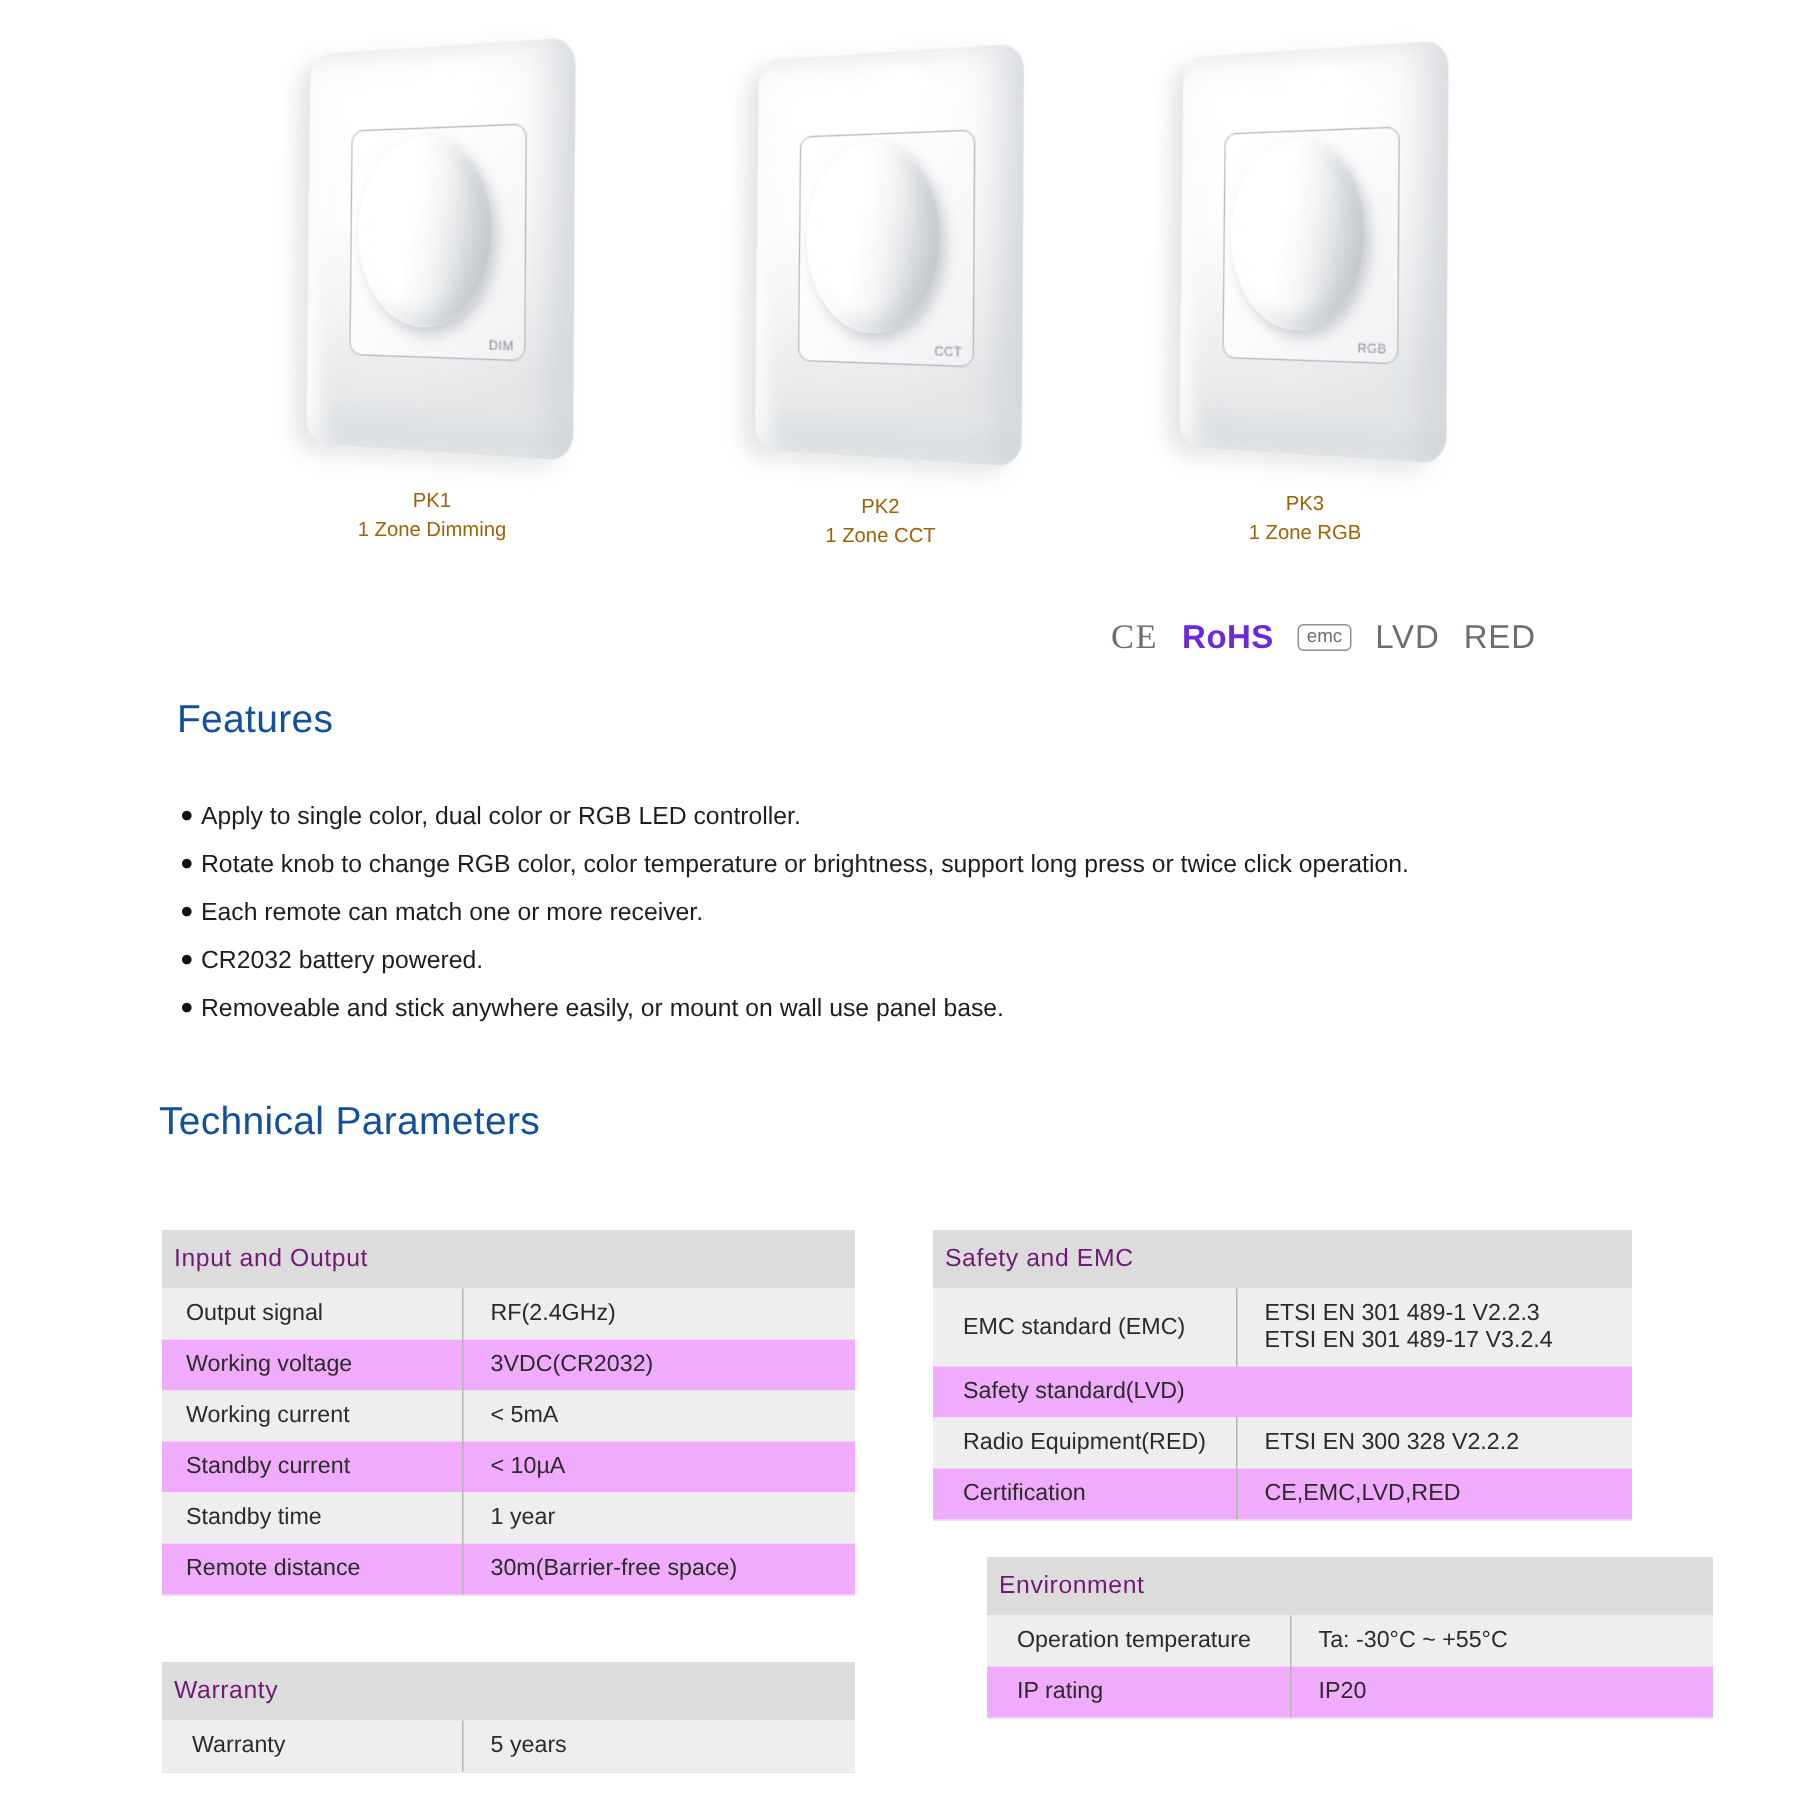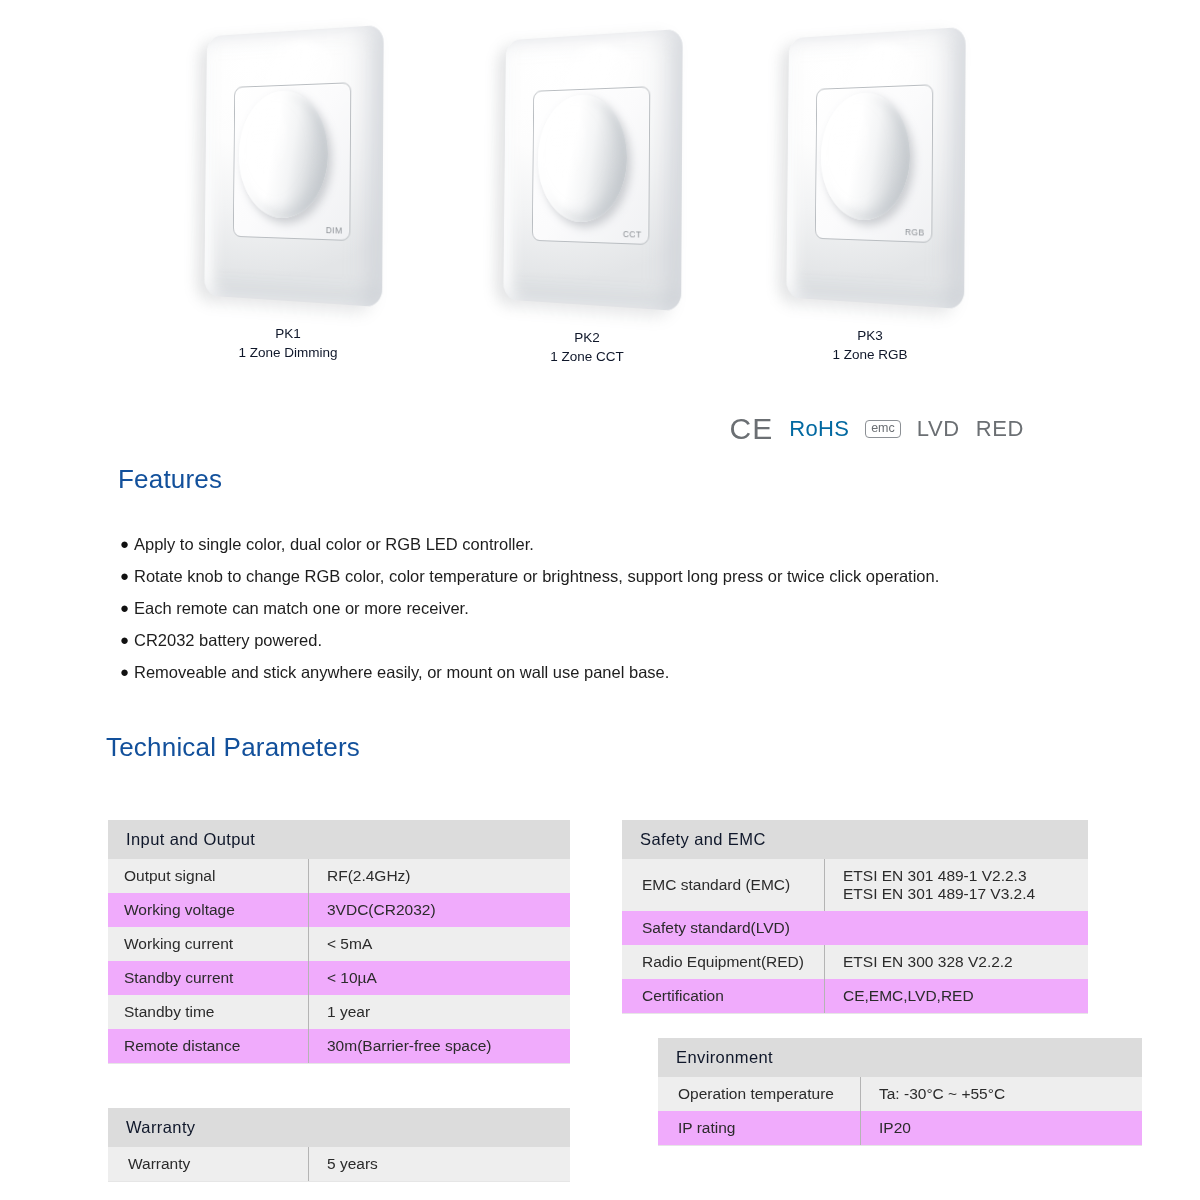--- a/index.html
+++ b/index.html
@@ -72,31 +72,31 @@
       inset -8px -6px 14px rgba(190,195,200,.55);
   }
   .knob::after {
     content:""; position:absolute; left:12%; top:8%;
     width:42%; height:60%;
     background: linear-gradient(150deg, rgba(255,255,255,.98) 0%, rgba(255,255,255,.35) 60%, rgba(255,255,255,0) 100%);
     border-radius:50%; filter: blur(2px);
   }
 
   .caption { position:absolute; top:306px; width:260px; text-align:center;
-    font-size:13.5px; color:#0f172a; line-height:19px; }
+    font-size:13.5px; color:#a16207; line-height:19px; }
   .caption .ln { display:block; }
 
   
   .certs {
     position:absolute; right:176px; top:412px;
     display:flex; align-items:center; gap:16px;
     color:#6b6f73;
   }
-  .cert-ce { font-size:30px; letter-spacing:1px; }
-  .cert-rohs { font-size:22px; font-weight:normal; letter-spacing:.3px; color:#0369a1; }
+  .cert-ce { font-size:23px; letter-spacing:1px;font-family:Liberation Serif, serif; }
+  .cert-rohs { font-size:22px; font-weight:bold; letter-spacing:.3px; color:#6d28d9; }
   .cert-emc {
     font-size:12.5px; border:1.4px solid #8c9095; border-radius:4px;
     padding:1px 5px 2px; color:#6b6f73; line-height:1.1;
   }
   .cert-plain { font-size:22px; letter-spacing:.6px; }
 
   
   .h-section {
     position:absolute; font-size:26px; color:#12509b;
     font-family:"Liberation Sans", sans-serif; letter-spacing:.2px;
@@ -108,22 +108,22 @@
   .features { position:absolute; left:120px; top:528px; width:960px; }
   .feature-item {
     display:flex; align-items:flex-start;
     font-size:16.5px; color:#1d1d1d; line-height:32px;
   }
   .bullet { flex:0 0 auto; width:14px; font-size:15px; line-height:32px; color:#111; }
 
   
   .tbl { position:absolute; }
   .tbl-head {
-    background:#dcdcdc; color:#0f172a;
-    font-size:16.5px; padding:10px 0 10px 18px; letter-spacing:.4px;
+    background:#dcdcdc; color:#701a75;
+    font-size:16.5px; padding:10px 0 10px 8px; letter-spacing:.4px;
   }
   .tbl-body { position:relative; border-bottom:1.5px solid #e6e6e6; }
   .trow { display:flex; align-items:stretch; }
   .trow.odd  { background:#eeeeee; }
   .trow.even { background:#f0abfc; }
   .tk { font-size:15.5px; color:#2b2b2b; padding:8px 8px 8px 20px; }
   .tv { font-size:15.5px; color:#2b2b2b; padding:8px 8px 8px 18px; border-left:1.3px solid #b4b4b4; flex:1; }
   .tv .ln2 { display:block; }
 
   

